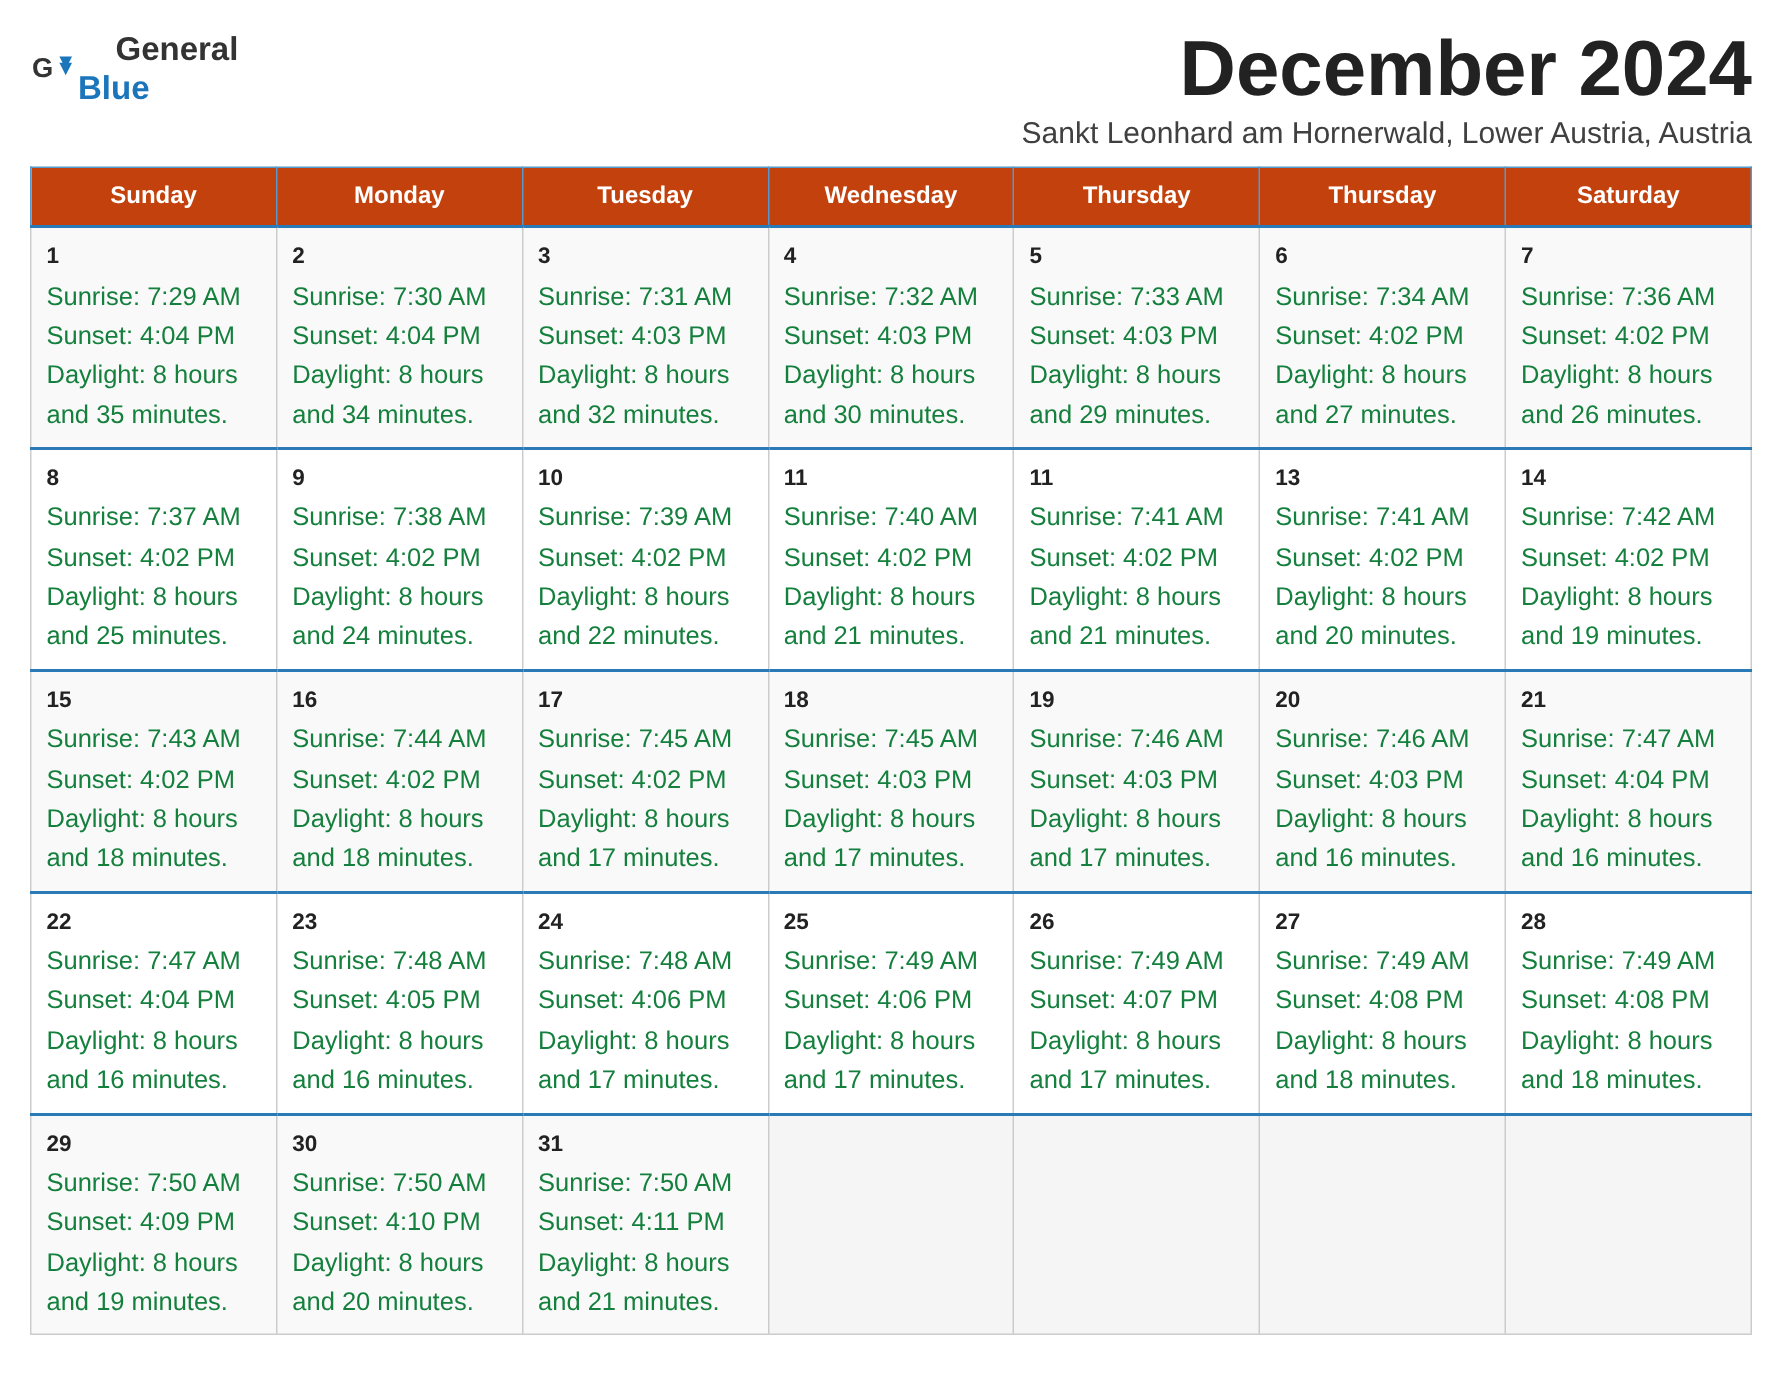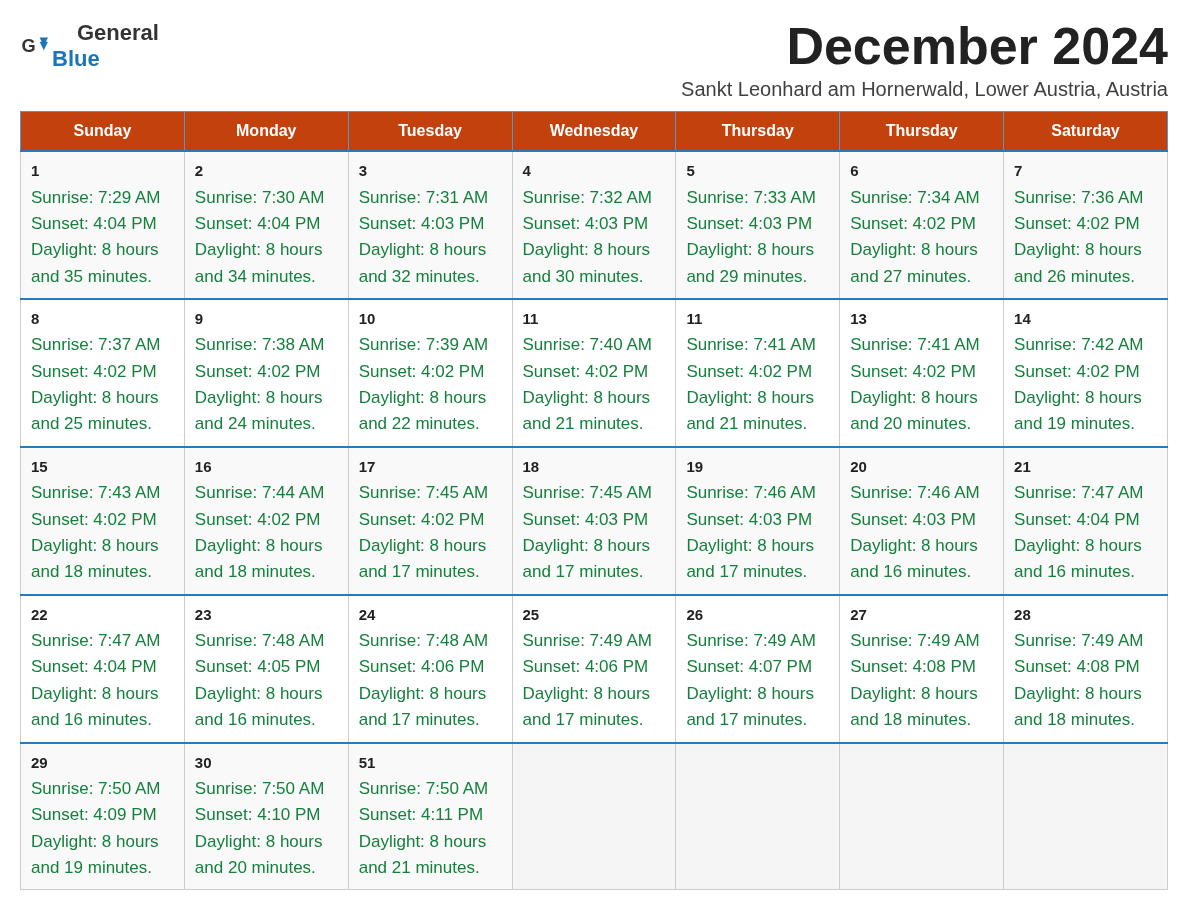--- a/index.html
+++ b/index.html
@@ -256,21 +256,21 @@
       <tr class="top-border-row">
         <td>
           <div class="day-number">29</div>
           <div class="day-info">Sunrise: 7:50 AM<br>Sunset: 4:09 PM<br>Daylight: 8 hours and 19 minutes.</div>
         </td>
         <td>
           <div class="day-number">30</div>
           <div class="day-info">Sunrise: 7:50 AM<br>Sunset: 4:10 PM<br>Daylight: 8 hours and 20 minutes.</div>
         </td>
         <td>
-          <div class="day-number">51</div>
+          <div class="day-number">31</div>
           <div class="day-info">Sunrise: 7:50 AM<br>Sunset: 4:11 PM<br>Daylight: 8 hours and 21 minutes.</div>
         </td>
         <td class="empty"></td>
         <td class="empty"></td>
         <td class="empty"></td>
         <td class="empty"></td>
       </tr>
     </tbody>
 </table>
 

